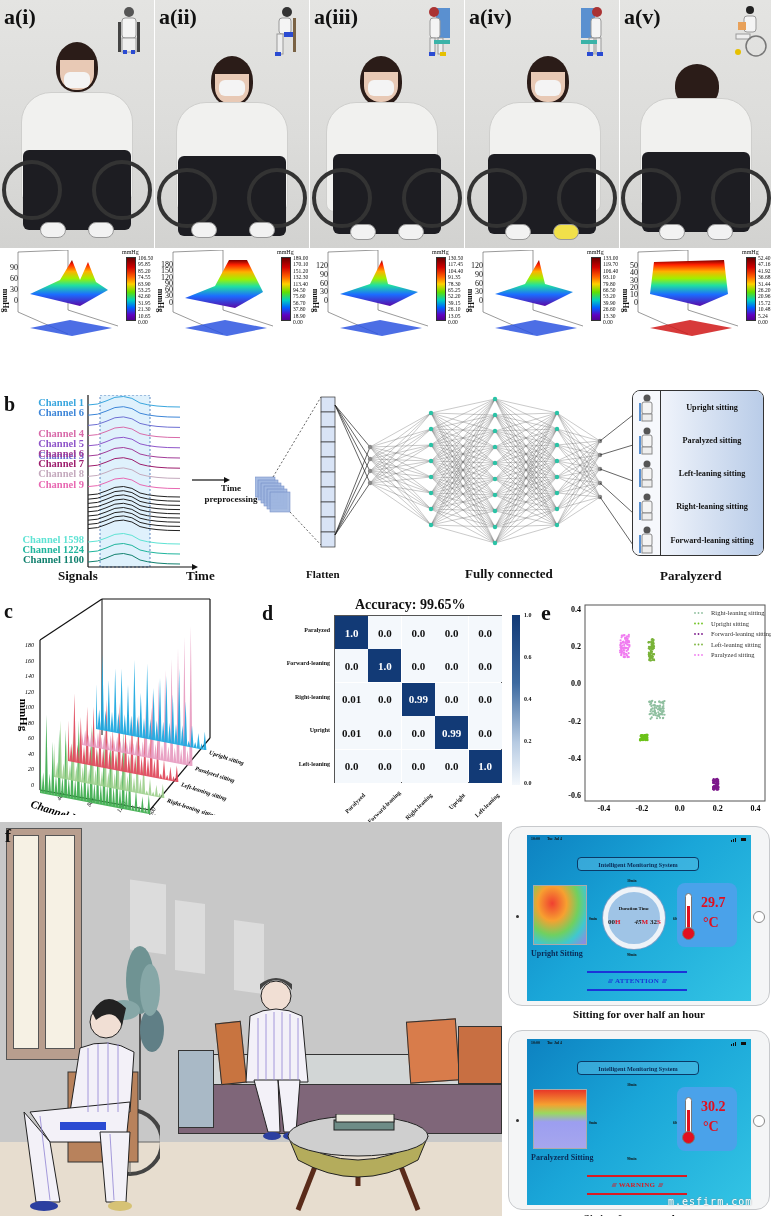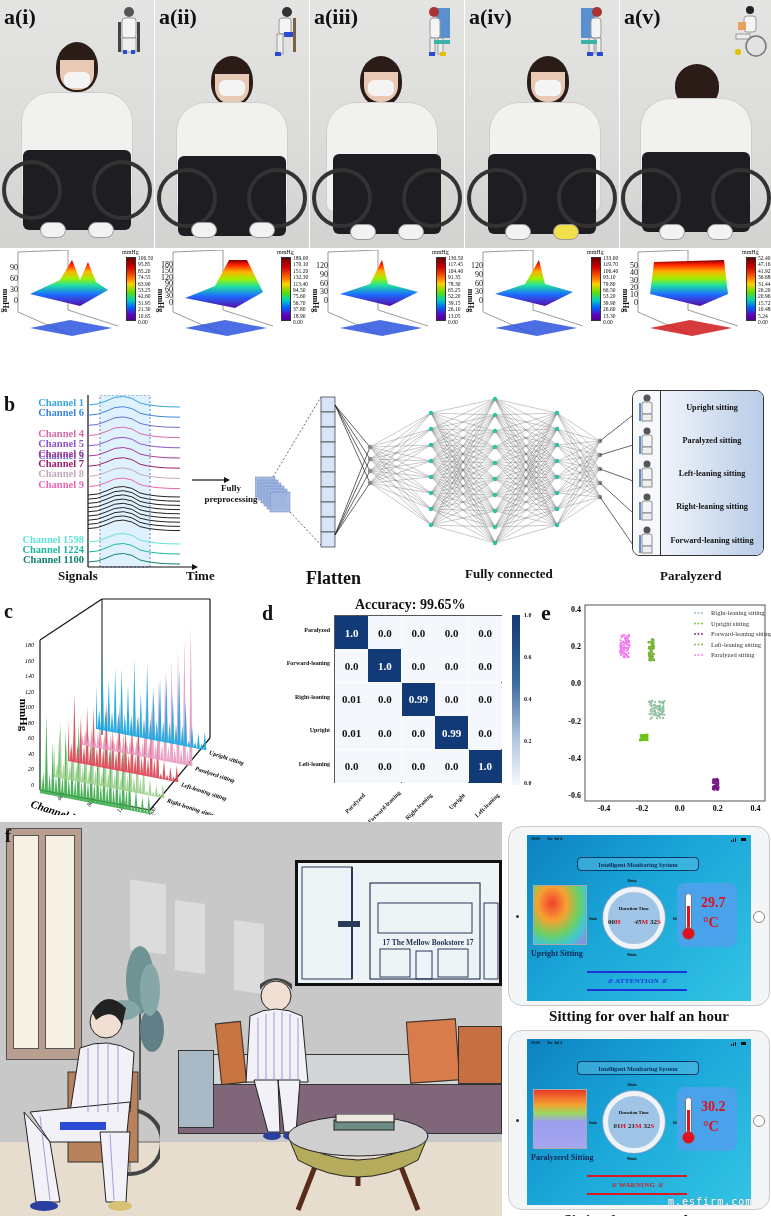--- a/index.html
+++ b/index.html
@@ -49,21 +49,21 @@
   .temp .tu { position: absolute; left: 26px; top: 32px; font-size: 14px; font-weight: bold; color: #e10f1f; }
   .thermo { position: absolute; left: 8px; top: 10px; width: 7px; height: 38px; border-radius: 4px; background: #fff; border: 1px solid #777; }
   .thermo i { position: absolute; left: 1px; bottom: 0; width: 3px; height: 24px; background: #e10f1f; }
   .bulb { position: absolute; left: 5px; top: 44px; width: 13px; height: 13px; border-radius: 50%; background: #e10f1f; border: 1px solid #777; }
   .posture { position: absolute; left: 4px; top: 114px; font-size: 8px; font-weight: bold; color: #0a2a55; }
   .alert { position: absolute; left: 60px; top: 136px; width: 100px; height: 20px; font-size: 7px; font-weight: bold; display: flex; align-items: center; justify-content: center; letter-spacing: .3px; }
   .ticks { position: absolute; font-size: 3.6px; font-weight: bold; color: #111; }
   .status { position: absolute; top: 2px; font-size: 3.8px; color: #111; font-weight: bold; }
   .homebtn { position: absolute; right: 4px; top: 84px; width: 12px; height: 12px; border-radius: 50%; border: 1px solid #888; background: #fff; }
   .cam { position: absolute; left: 7px; top: 88px; width: 3px; height: 3px; border-radius: 50%; background: #333; }
-  .caption { position: absolute; font-size: 15px; font-weight: bold; text-align: center; }
+  .caption { position: absolute; font-size: 11px; font-weight: bold; text-align: center; }
 </style>
 </head>
 <body>
 
 <div>
   <div class="photo" style="left:0;width:154px;">
     <span class="label">a(i)</span>
     <div class="mini" style="left:114px;">
       <svg width="30" height="54">
           <circle cx="15" cy="8" r="5" fill="#555"></circle>
@@ -429,21 +429,21 @@
     <path d="M4 129.4 Q14 129.4 22 125.4 Q40 115.4 56 127.4 Q70 131.4 96 131.4" fill="none" stroke="#222" stroke-width="1"></path>
     <path d="M4 133.6 Q14 133.6 22 129.6 Q40 119.6 56 131.6 Q70 135.6 96 135.6" fill="none" stroke="#222" stroke-width="1"></path>
   </svg>
 <div class="abs bold" style="left:58px;top:568px;font-size:13px;">Signals</div>
 <div class="abs bold" style="left:186px;top:568px;font-size:13px;">Time</div>
 
 <svg class="abs" style="left:190px;top:470px;" width="70" height="20">
   <line x1="2" y1="10" x2="34" y2="10" stroke="#111" stroke-width="1.2"></line>
   <polygon points="34,7 40,10 34,13" fill="#111"></polygon>
 </svg>
-<div class="abs bold" style="left:196px;top:483px;width:70px;font-size:9px;text-align:center;line-height:11px;">Fully preprocessing</div>
+<div class="abs bold" style="left:196px;top:483px;width:70px;font-size:9px;text-align:center;line-height:11px;">Time preprocessing</div>
 
 <svg class="abs" style="left:255px;top:395px;" width="480" height="160" id="netsvg">
     <rect x="0" y="82" width="20" height="20" fill="#9fb6e0" stroke="#6c86c2" stroke-width="0.6" opacity="0.9"></rect>
     <rect x="3" y="85" width="20" height="20" fill="#9fb6e0" stroke="#6c86c2" stroke-width="0.6" opacity="0.9"></rect>
     <rect x="6" y="88" width="20" height="20" fill="#9fb6e0" stroke="#6c86c2" stroke-width="0.6" opacity="0.9"></rect>
     <rect x="9" y="91" width="20" height="20" fill="#9fb6e0" stroke="#6c86c2" stroke-width="0.6" opacity="0.9"></rect>
     <rect x="12" y="94" width="20" height="20" fill="#9fb6e0" stroke="#6c86c2" stroke-width="0.6" opacity="0.9"></rect>
     <rect x="15" y="97" width="20" height="20" fill="#9fb6e0" stroke="#6c86c2" stroke-width="0.6" opacity="0.9"></rect>
     <line x1="18" y1="82" x2="66" y2="2" stroke="#222" stroke-dasharray="2,2" stroke-width="0.7"></line>
     <line x1="35" y1="117" x2="66" y2="150" stroke="#222" stroke-dasharray="2,2" stroke-width="0.7"></line>
@@ -732,21 +732,21 @@
     <circle cx="345" cy="74" r="2.2" fill="#888"></circle>
     <circle cx="345" cy="88" r="2.2" fill="#888"></circle>
     <circle cx="345" cy="102" r="2.2" fill="#888"></circle>
     <line x1="345" y1="46" x2="378" y2="20" stroke="#222" stroke-width="0.7"></line>
     <line x1="345" y1="60" x2="378" y2="50" stroke="#222" stroke-width="0.7"></line>
     <line x1="345" y1="74" x2="378" y2="86" stroke="#222" stroke-width="0.7"></line>
     <line x1="345" y1="88" x2="378" y2="118" stroke="#222" stroke-width="0.7"></line>
     <line x1="345" y1="102" x2="378" y2="150" stroke="#222" stroke-width="0.7"></line>
   </svg>
 
-<div class="abs bold" style="left:306px;top:568px;font-size:18px;">Flatten</div>
+<div class="abs bold" style="left:306px;top:568px;font-size:11px;">Flatten</div>
 <div class="abs bold" style="left:465px;top:566px;font-size:13px;">Fully connected</div>
 <div class="abs bold" style="left:660px;top:568px;font-size:13px;">Paralyzerd</div>
 
 <div class="abs" style="left:632px;top:390px;width:132px;height:166px;border:1.2px solid #333;border-radius:8px;overflow:hidden;" id="clstable">
     <div class="cls-row" style="top:0px;">
       <div class="ic"><svg width="28" height="33">
           <circle cx="14" cy="7" r="3.5" fill="#555"></circle>
           <rect x="9" y="11" width="10" height="12" rx="2" fill="#f4f4f4" stroke="#888"></rect>
           <rect x="9" y="23" width="10" height="7" fill="#eee" stroke="#888"></rect>
           <rect x="6" y="12" width="2" height="18" fill="#5a90d0"></rect>
@@ -1333,34 +1333,20 @@
 
   <div class="abs" style="left:6px;top:6px;width:76px;height:232px;background:#b89e8e;border:1px solid #555;">
     <div class="abs" style="left:6px;top:6px;width:26px;height:214px;background:#f6f1e4;border:1px solid #555;"></div>
     <div class="abs" style="left:38px;top:6px;width:30px;height:214px;background:#f6f1e4;border:1px solid #555;"></div>
   </div>
 
   <div class="abs" style="left:130px;top:60px;width:36px;height:70px;background:#dcdcdc;transform:skewY(8deg);"></div>
   <div class="abs" style="left:175px;top:80px;width:30px;height:70px;background:#dcdcdc;transform:skewY(8deg);"></div>
   <div class="abs" style="left:234px;top:100px;width:30px;height:70px;background:#dcdcdc;transform:skewY(8deg);"></div>
 
-  <div class="abs" style="left:295px;top:38px;width:207px;height:126px;background:#eef3f6;border:3px solid #111;">
-    <svg width="201" height="120">
-      <rect x="72" y="20" width="110" height="96" fill="none" stroke="#2a3b5a" stroke-width="1.2"></rect>
-      <rect x="80" y="40" width="94" height="30" fill="none" stroke="#2a3b5a"></rect>
-      <rect x="82" y="86" width="30" height="28" fill="none" stroke="#2a3b5a"></rect>
-      <rect x="140" y="86" width="30" height="28" fill="none" stroke="#2a3b5a"></rect>
-      <rect x="118" y="88" width="16" height="28" fill="none" stroke="#2a3b5a"></rect>
-      <rect x="4" y="4" width="50" height="112" fill="none" stroke="#2a3b5a"></rect>
-      <line x1="54" y1="4" x2="54" y2="116" stroke="#2a3b5a" stroke-width="2"></line>
-      <rect x="40" y="58" width="22" height="6" fill="#2a3b5a"></rect>
-      <rect x="186" y="40" width="14" height="76" fill="none" stroke="#2a3b5a"></rect>
-    </svg>
-    <div class="abs bold" style="left:70px;top:75px;width:120px;font-size:7.5px;text-align:center;color:#1f2e4d;">17 The Mellow Bookstore 17</div>
-  </div>
 
   <div class="abs" style="left:110px;top:118px;width:50px;height:160px;">
     <svg width="60" height="170">
         <path d="M30 160 L30 60" stroke="#555" stroke-width="2"></path>
         <ellipse cx="30" cy="40" rx="14" ry="34" fill="#6f9393"></ellipse>
         <ellipse cx="14" cy="70" rx="16" ry="10" fill="#86a7a7"></ellipse>
         <ellipse cx="42" cy="90" rx="12" ry="22" fill="#607f86"></ellipse>
         <ellipse cx="40" cy="50" rx="10" ry="26" fill="#86a7a7"></ellipse>
       </svg>
   </div>
@@ -1476,24 +1462,20 @@
         <span class="status" style="left:4px;">10:00</span>
         <span class="status" style="left:20px;">Tue Jul 4</span>
         <span class="status" style="right:4px;"><svg width="16" height="5">
             <rect x="0" y="3" width="1" height="2" fill="#111"></rect>
             <rect x="2" y="2" width="1" height="3" fill="#111"></rect>
             <rect x="4" y="1" width="1" height="4" fill="#111"></rect>
             <rect x="10" y="1" width="5" height="3" fill="#111"></rect>
           </svg></span>
         <div class="scr-title">Intelligent Monitoring System</div>
         <div class="heat" style="background:linear-gradient(#e83828 0%, #f5a030 25%, #9ad860 40%, #9c9ef0 55%, #a6a6ee 100%);"></div>
-        <div class="dial">
-          <div class="dt">Duration Time</div>
-          <div class="dv"><span style="color:#222;">01</span><span style="color:#e10f1f;">H</span><span style="color:#222;margin-left:2px;">21</span><span style="color:#e10f1f;">M</span><span style="color:#222;margin-left:2px;">32</span><span style="color:#e10f1f;">S</span></div>
-        </div>
         <span class="ticks" style="left:100px;top:44px;">30min</span>
         <span class="ticks" style="left:62px;top:82px;">0min</span>
         <span class="ticks" style="left:146px;top:82px;">60min</span>
         <span class="ticks" style="left:100px;top:118px;">90min</span>
         <div class="temp">
           <div class="thermo">
             <i></i>
           </div>
           <div class="bulb"></div>
           <div class="tv">30.2</div>

